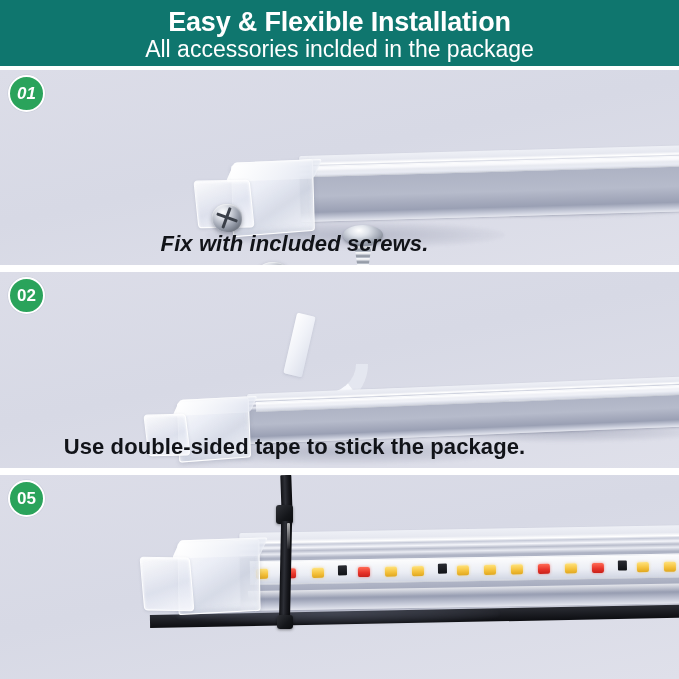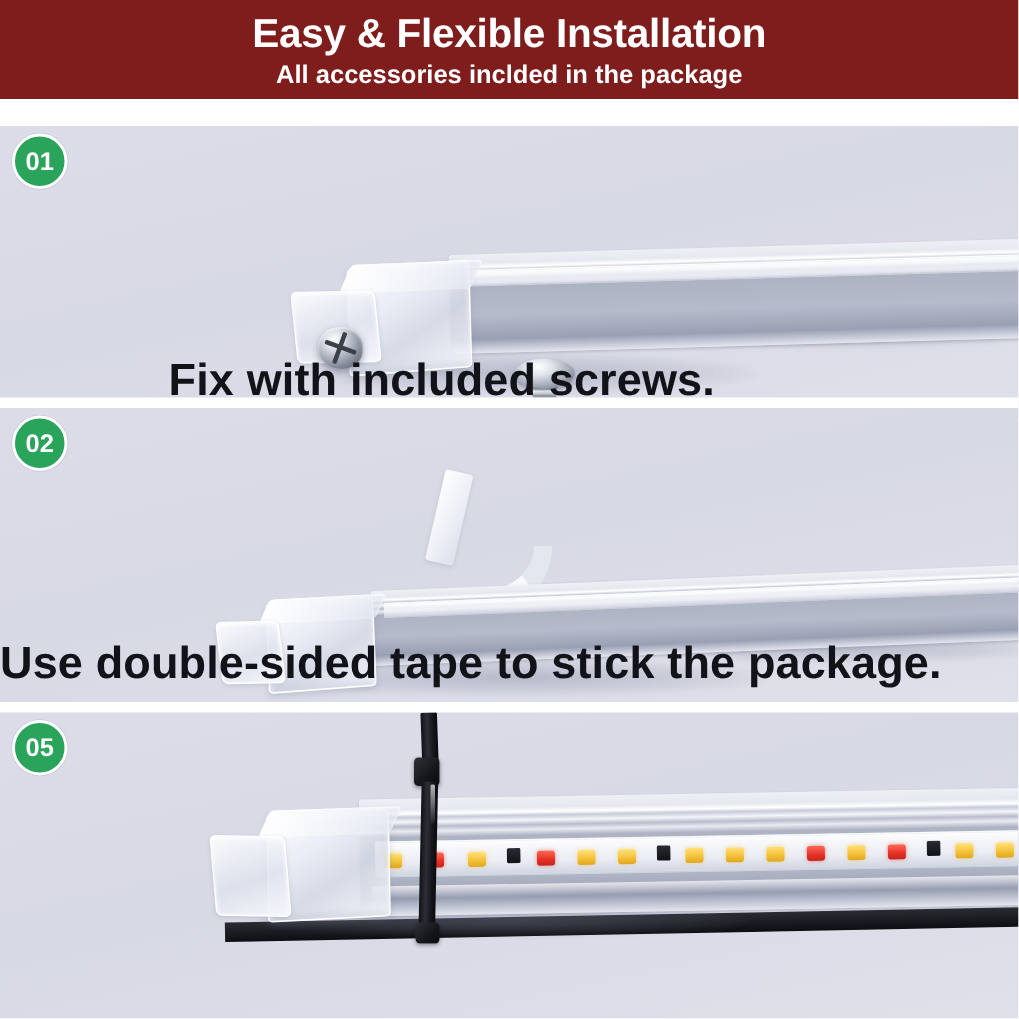--- a/index.html
+++ b/index.html
@@ -12,49 +12,49 @@
   .page {
     position:relative;
     width:679px; height:679px;
     background:#ffffff;
   }
 
   
   .header {
     position:absolute; left:0; top:0;
     width:679px; height:66px;
-    background:#7f1d1d;
+    background:#0f766e;
     display:flex; flex-direction:column;
     align-items:center; justify-content:center;
   }
   .header-title {
     color:#ffffff;
     font-size:27px;
     font-weight:bold;
     letter-spacing:-0.2px;
     line-height:31px;
     white-space:nowrap;
   }
   .header-sub {
     color:#ffffff;
-    font-size:17px;
-    font-weight:bold;
+    font-size:23px;
+    font-weight:normal;
     line-height:21px;
     margin-top:1px;
     white-space:nowrap;
   }
 
   
   .panel {
     position:absolute; left:0;
     width:679px;
     background:linear-gradient(168deg,#dcdde8 0%,#d7d9e5 45%,#dfe0ea 100%);
     overflow:hidden;
   }
-  #panel-1 { top:84px;  height:195px; }
+  #panel-1 { top:70px;  height:195px;font-style:italic; }
   #panel-2 { top:272px; height:196px; }
   #panel-3 { top:475px; height:204px; }
 
   .badge {
     position:absolute; left:8px; top:5px;
     width:37px; height:37px;
     border-radius:50%;
     background:#2aa35b;
     border:2.5px solid #ffffff;
     color:#ffffff;
@@ -62,21 +62,21 @@
     display:flex; align-items:center; justify-content:center;
     z-index:40;
     box-shadow:0 0 0 0.5px rgba(160,170,190,0.35);
   }
 
   .caption {
     position:absolute; left:0; bottom:8px;
     width:589px;
     text-align:center;
     color:#111318;
-    font-size:30px;
+    font-size:22px;
     font-weight:bold;
     letter-spacing:0.1px;
     z-index:35;
     white-space:nowrap;
   }
 
   
   
   .bar {
     position:absolute;

